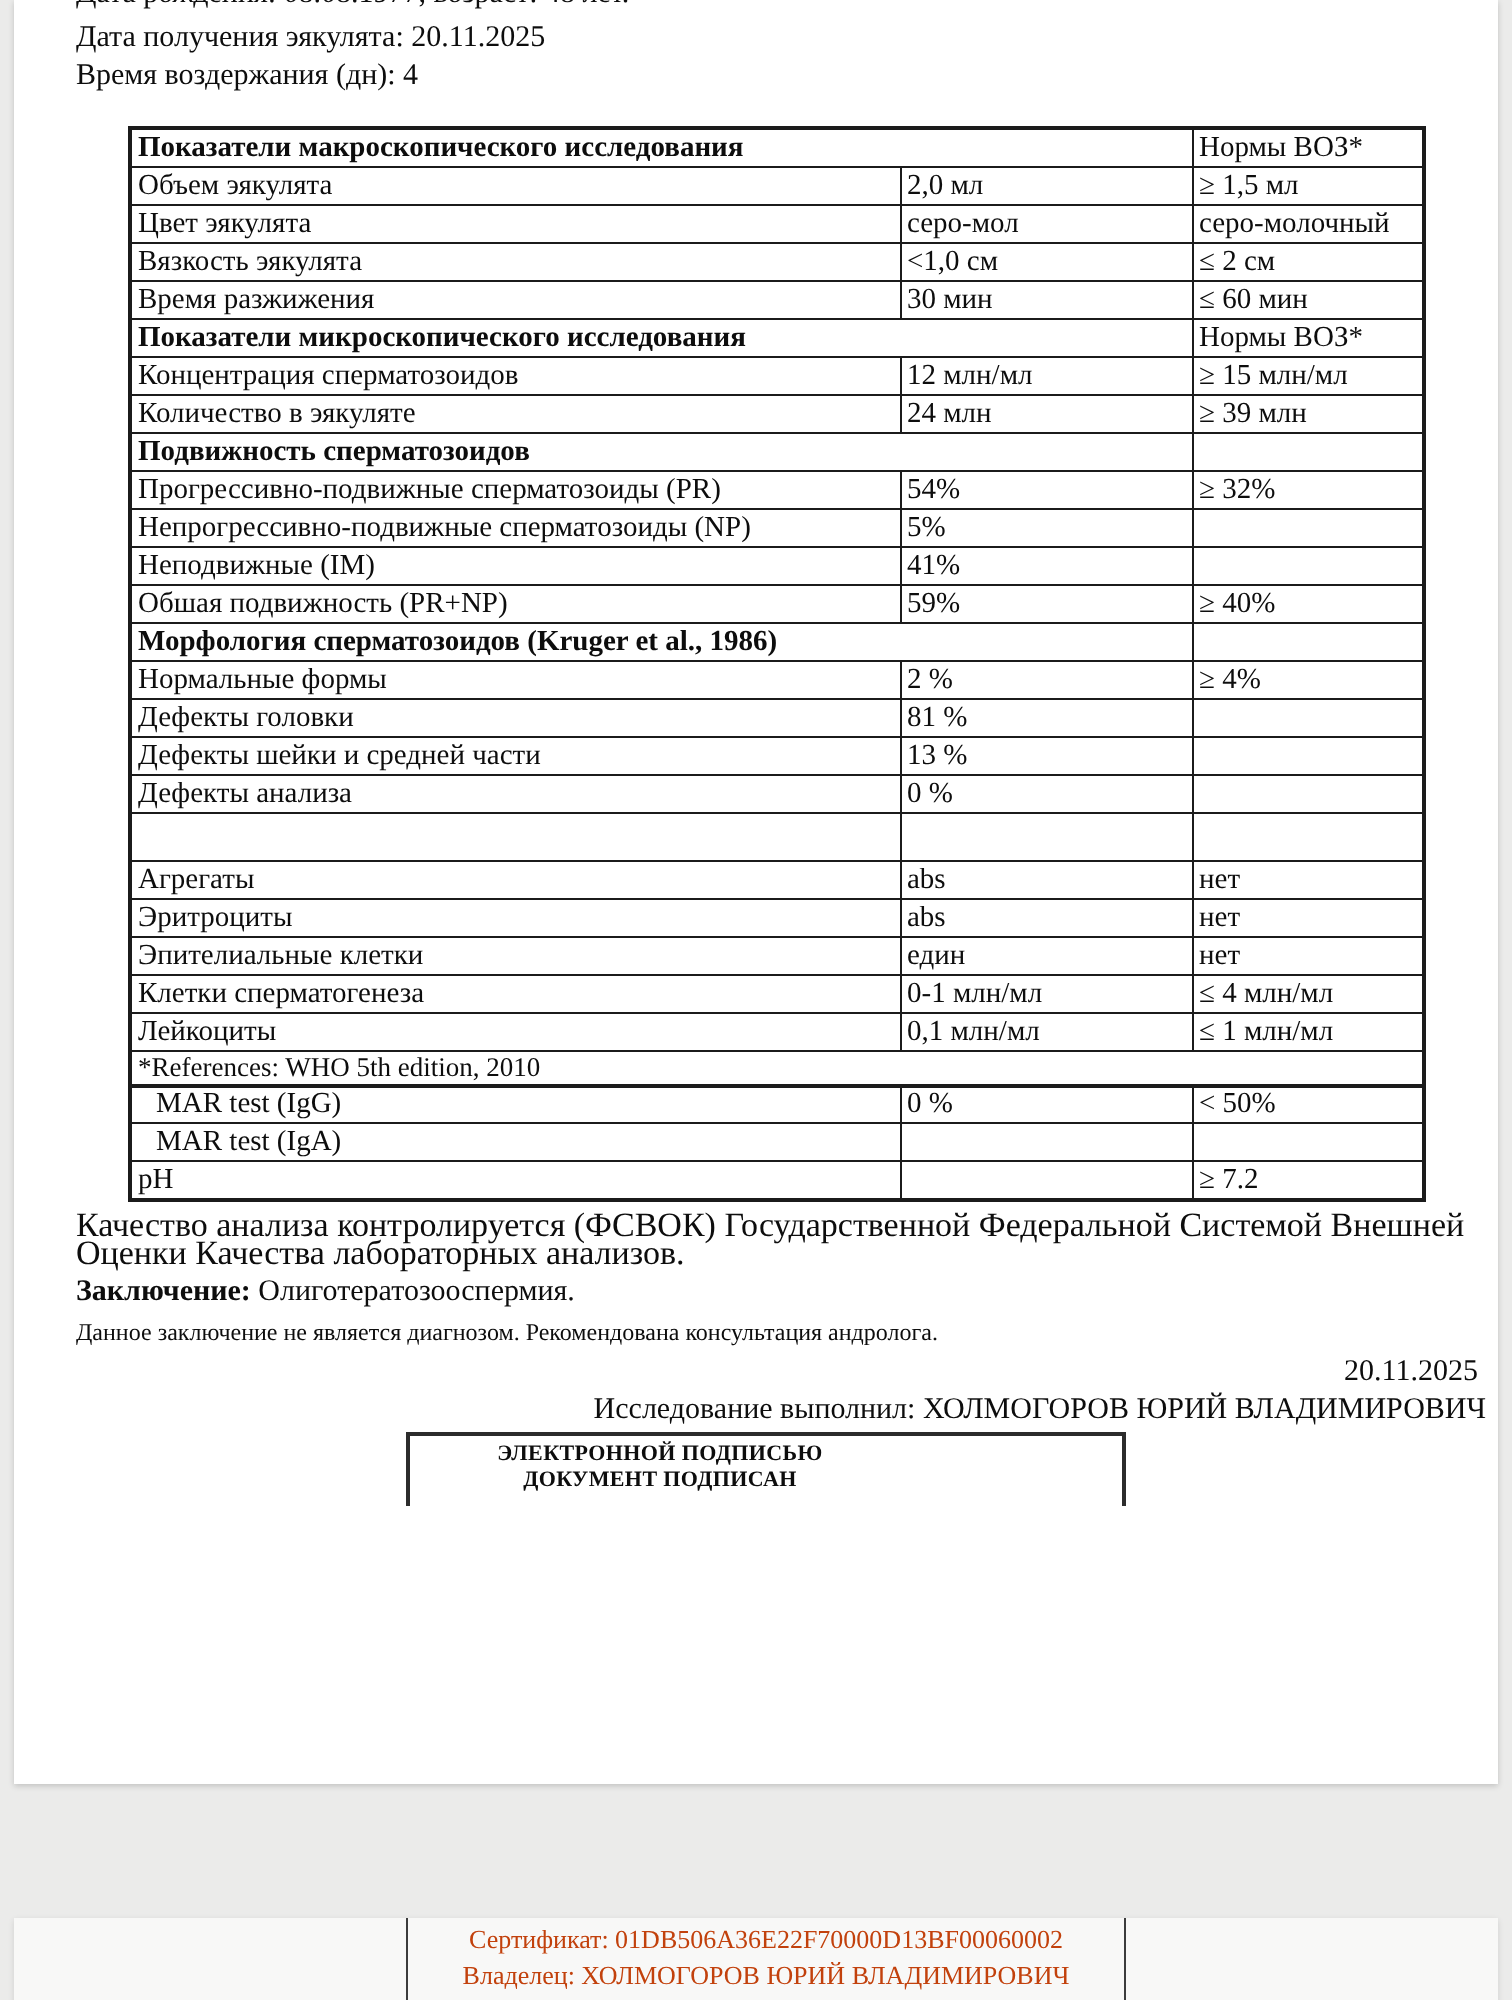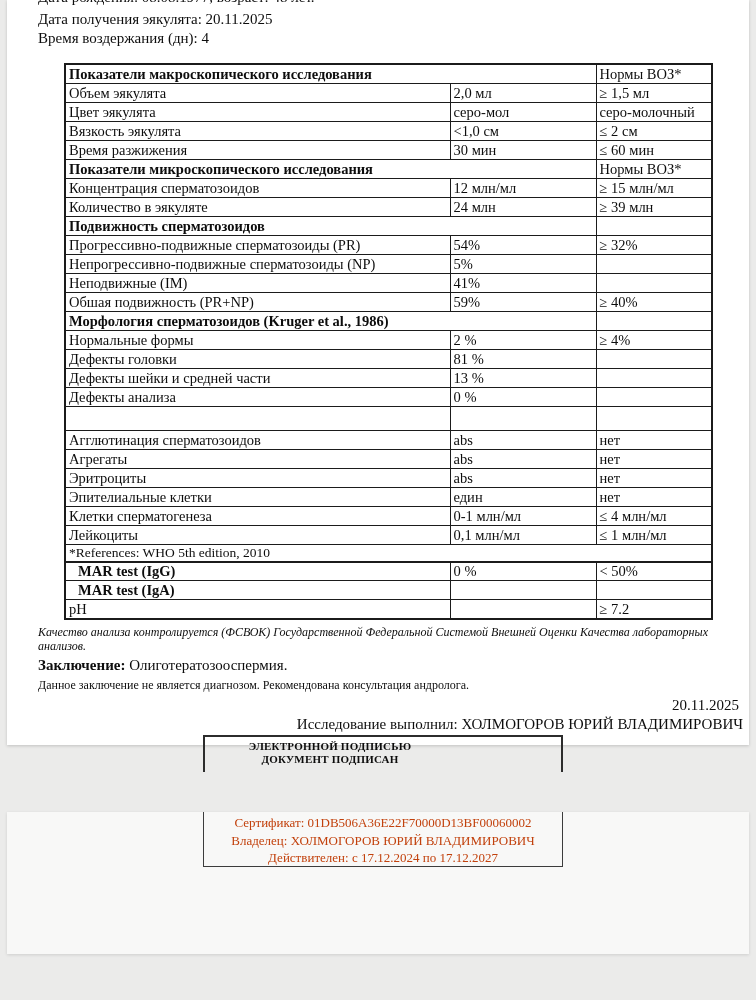--- a/index.html
+++ b/index.html
@@ -6,21 +6,21 @@
   html, body {
     width: 756px; height: 1000px;
     background: #ebebea;
     font-family: "Liberation Serif", "DejaVu Serif", serif;
     color: #0d0d0d;
     overflow: hidden;
   }
   .canvas { width: 756px; height: 1000px; }
 
   .page { background: #ffffff; margin: 0 7px; }
-  .page1 { height: 745px; padding-top: 0; box-shadow: 0 1px 3px rgba(0,0,0,.18); }
+  .page1 { height: 892px; padding-top: 0; box-shadow: 0 1px 3px rgba(0,0,0,.18); }
   .page-gap { height: 19px; }
   .page2 { height: 142px; background: #f8f8f7; box-shadow: 0 1px 3px rgba(0,0,0,.12); }
 
   
   .meta { padding-left: 31px; }
   .clip-line { height: 7px; overflow: hidden; }
   .clip-line > div { margin-top: -12px; }
   .meta-line { font-size: 15px; line-height: 19px; }
   .meta-line.second { margin-top: 3px; }
 
@@ -43,25 +43,25 @@
     line-height: 16px;
     vertical-align: middle;
     white-space: nowrap;
     overflow: hidden;
   }
   tr.row-header td.head-title { font-weight: bold; text-align: left; }
   tr.row-header td.head-norm { font-weight: normal; }
   tr.row-section td { font-weight: bold; }
   tr.row-note td { font-size: 13.5px; height: 16px; }
   tr.row-spacer td { height: 24px; }
-  tr.row-bold td.lbl { font-weight: bold; padding-left: 12px; }
+  tr.row-bold td.lbl { font-weight: normal; padding-left: 12px; }
   tr.thick-top td { border-top-width: 2px; }
 
   
-  .quality-note { margin: 5px 0 0 31px; font-size: 12px; line-height: 14px; font-style: italic; }
+  .quality-note { margin: 5px 0 0 31px; font-size: 17px; line-height: 14px; }
   .conclusion { margin: 3px 0 0 31px; font-size: 15px; line-height: 19px; }
   .conclusion b { font-weight: bold; }
   .disclaimer { margin: 1px 0 0 31px; font-size: 12px; line-height: 19px; }
   .doc-date { margin-top: 1px; text-align: right; padding-right: 10px; font-size: 15px; line-height: 19px; }
   .performed { text-align: right; padding-right: 6px; font-size: 15px; line-height: 19px; }
 
   .stamp-top {
     margin: 1px 0 0 196px;
     width: 360px; height: 37px;
     border: 2px solid #2c2c2c;
@@ -194,25 +194,20 @@
             <td class="lbl">Дефекты анализа</td>
             <td class="val">0 %</td>
             <td class="nrm"></td>
           </tr>
           <tr class="row-spacer">
             <td class="lbl"></td>
             <td class="val"></td>
             <td class="nrm"></td>
           </tr>
           <tr>
-            <td class="lbl">Агглютинация сперматозоидов</td>
-            <td class="val">abs</td>
-            <td class="nrm">нет</td>
-          </tr>
-          <tr>
             <td class="lbl">Агрегаты</td>
             <td class="val">abs</td>
             <td class="nrm">нет</td>
           </tr>
           <tr>
             <td class="lbl">Эритроциты</td>
             <td class="val">abs</td>
             <td class="nrm">нет</td>
           </tr>
           <tr>

